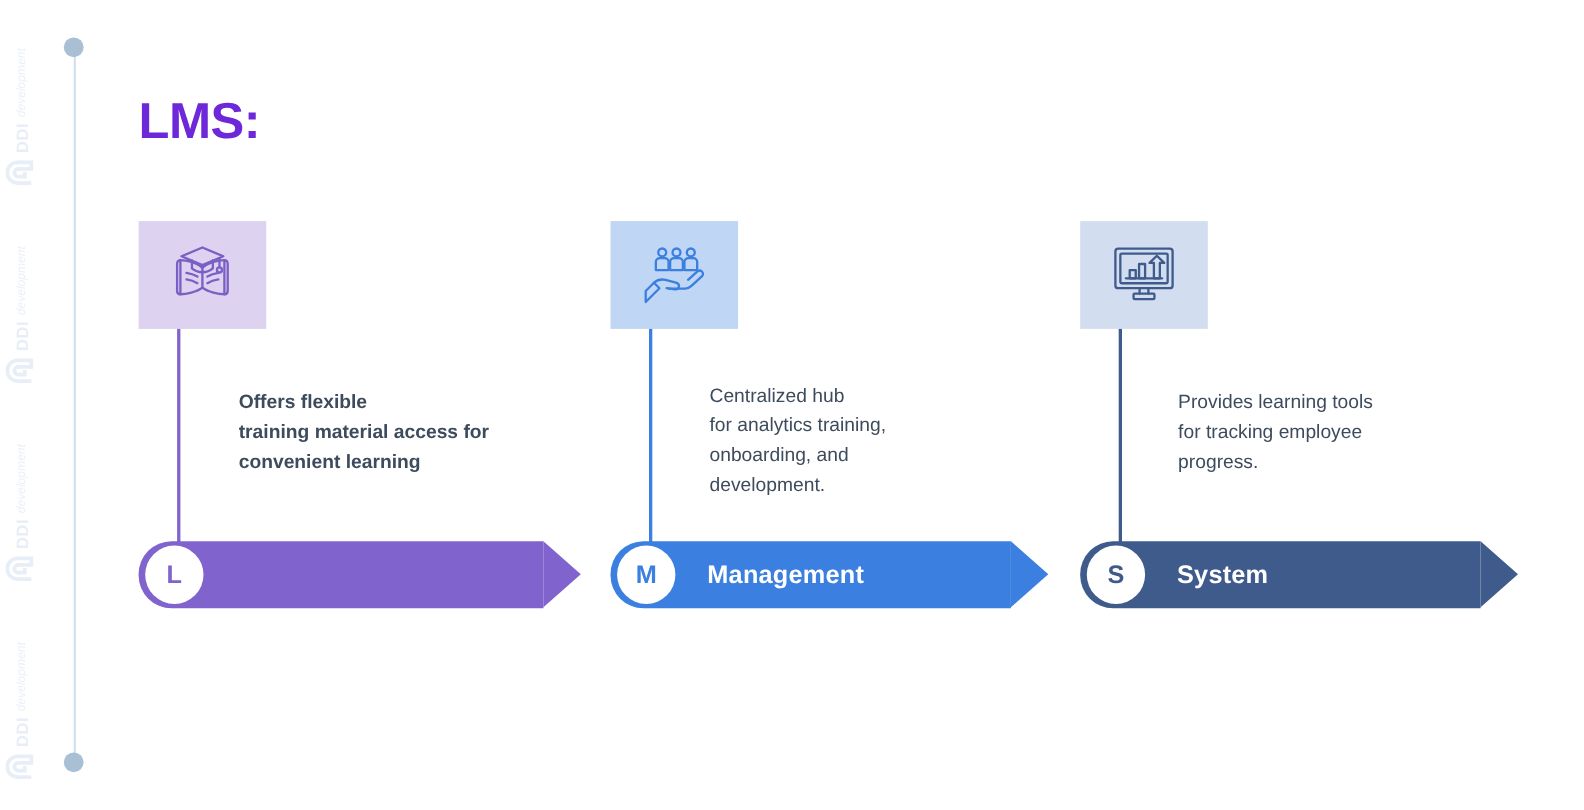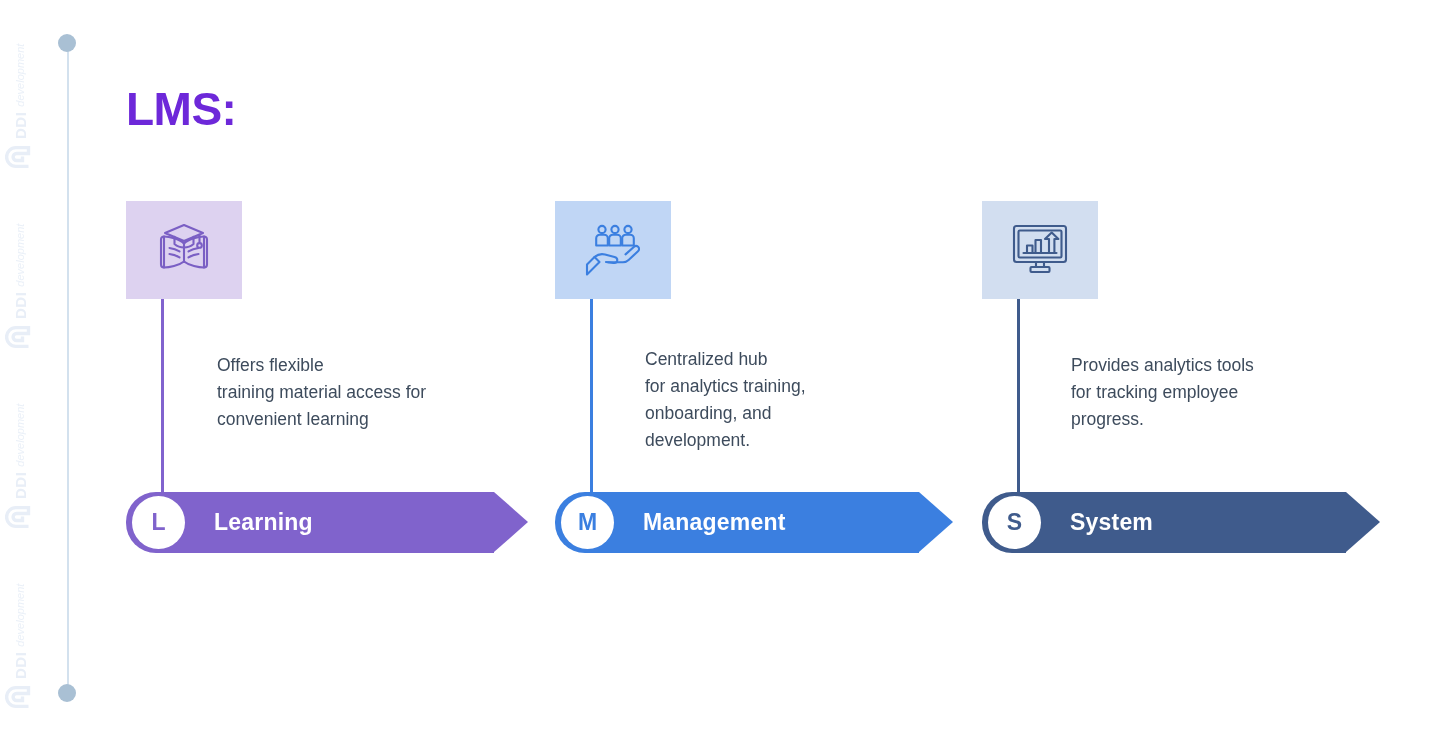--- a/index.html
+++ b/index.html
@@ -253,24 +253,23 @@
             <path d="M44.5 12.8 L44.5 21"></path>
             <circle cx="44.5" cy="23.4" r="2.3"></circle>
           </svg>
         </span>
       </div>
       <div class="connector" style="background: rgb(129, 99, 206); left: 35px;"></div>
       <div class="banner" style="width: 402px;">
         <div class="banner-shape" style="width: 368px; background: rgb(128, 99, 204);"></div>
         <div class="banner-tip" style="left: 368px; border-left: 34px solid rgb(128, 99, 204);"></div>
         <div class="badge" style="color: rgb(128, 99, 204);">L</div>
-        <div class="banner-label">Learning</div>
-      </div>
-    </div>
-    <div class="desc" style="left: 217px; top: 352px;">Offers flexible
+      </div>
+    </div>
+    <div class="desc" style="left: 217px; top: 352px; font-weight: bold;">Offers flexible
 training material access for
 convenient learning</div>
     <div class="column col-1">
       <div class="icon-tile" style="background: rgb(192, 214, 245);">
         <span>
           <svg width="58" height="54" viewBox="0 0 58 54" fill="none" stroke="#3B7FE0" stroke-width="2.1" stroke-linecap="round" stroke-linejoin="round">
             <circle cx="18" cy="6.5" r="3.6"></circle>
             <path d="M12.2 22.5 L12.2 15.2 C12.2 13.2 13.8 11.7 15.8 11.7 L20.2 11.7 C22.2 11.7 23.8 13.2 23.8 15.2 L23.8 22.5 Z"></path>
             <circle cx="31" cy="6.5" r="3.6"></circle>
             <path d="M25.2 22.5 L25.2 15.2 C25.2 13.2 26.8 11.7 28.8 11.7 L33.2 11.7 C35.2 11.7 36.8 13.2 36.8 15.2 L36.8 22.5 Z"></path>
@@ -310,16 +309,16 @@
         </span>
       </div>
       <div class="connector" style="background: rgb(63, 91, 140); left: 35px;"></div>
       <div class="banner" style="width: 398px;">
         <div class="banner-shape" style="width: 364px; background: rgb(63, 91, 140);"></div>
         <div class="banner-tip" style="left: 364px; border-left: 34px solid rgb(63, 91, 140);"></div>
         <div class="badge" style="color: rgb(63, 91, 140);">S</div>
         <div class="banner-label">System</div>
       </div>
     </div>
-    <div class="desc" style="left: 1071px; top: 352px;">Provides analytics tools
+    <div class="desc" style="left: 1071px; top: 352px;">Provides learning tools
 for tracking employee
 progress.</div>
   </div>
 
 </body></html>

